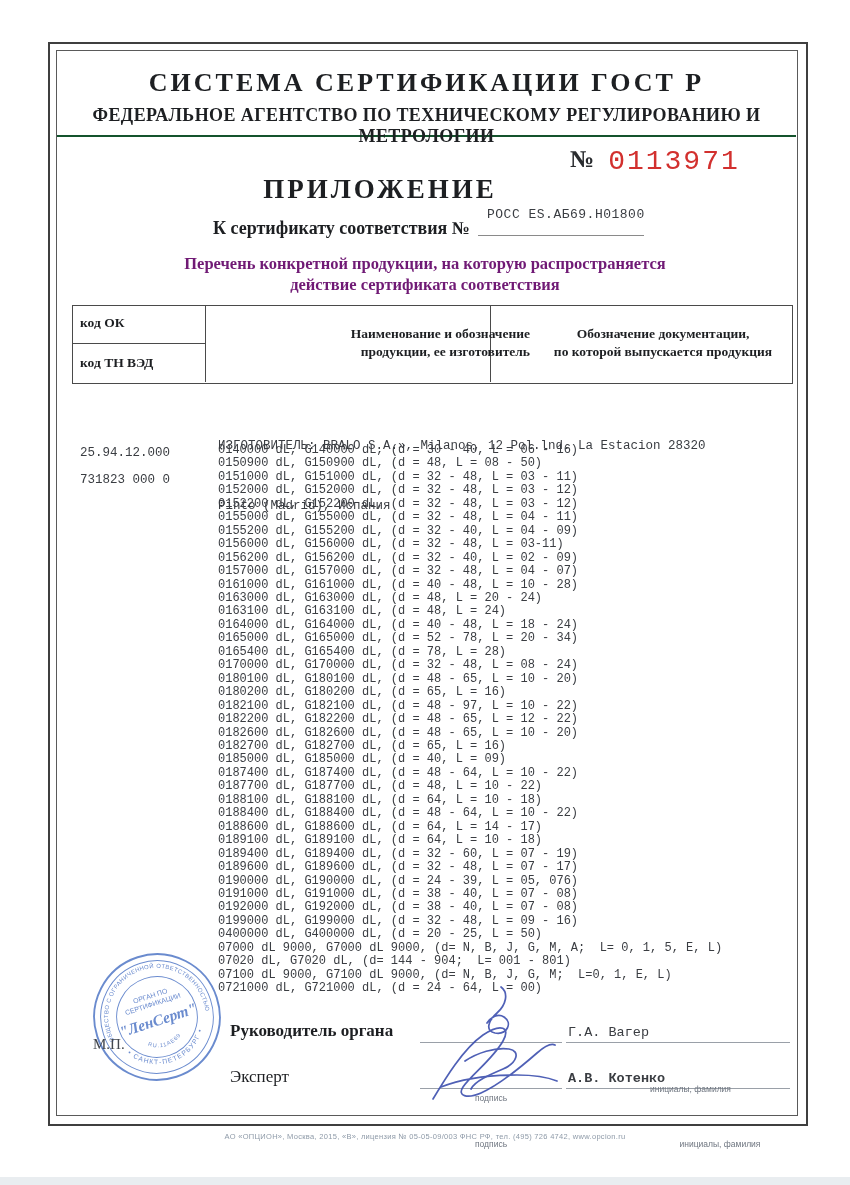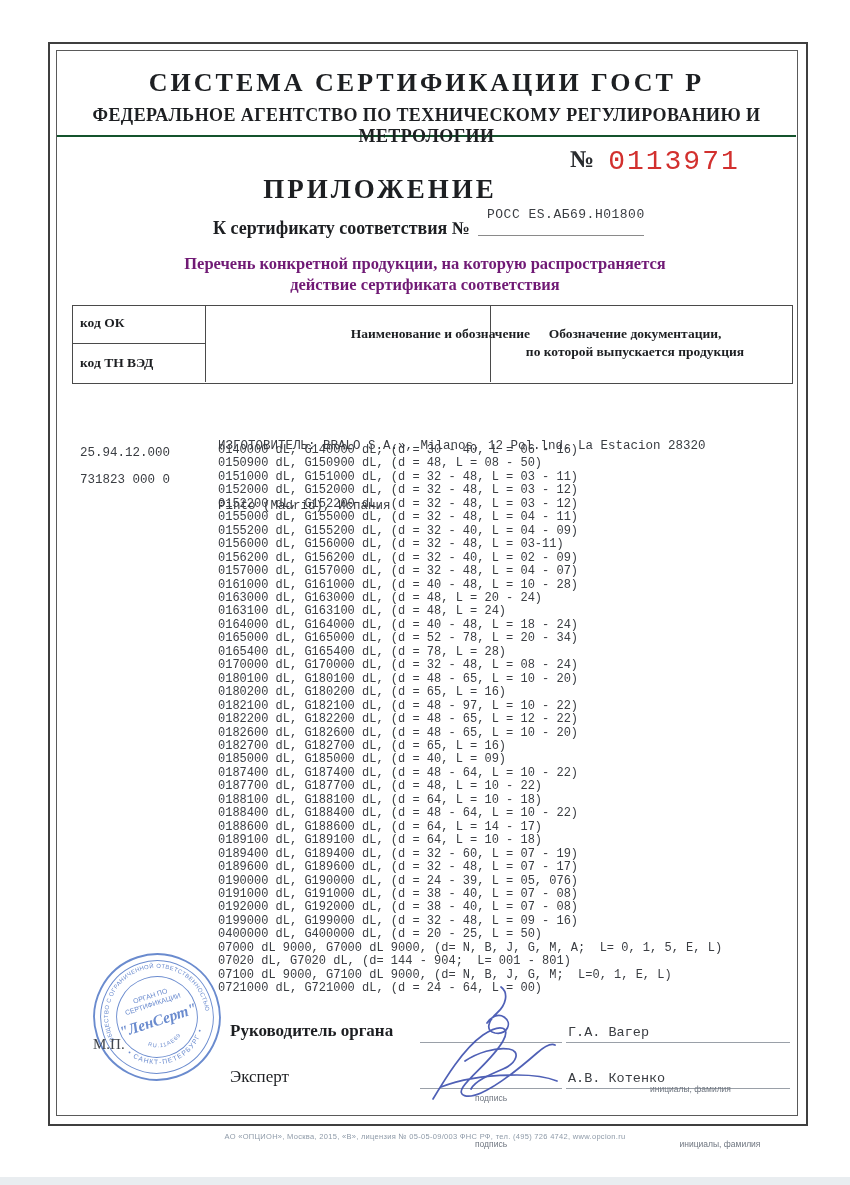--- a/index.html
+++ b/index.html
@@ -31,21 +31,21 @@
 
   
   .tbl{left:72px;top:305px;width:719px;height:77px;border:1px solid #4a4a4a;}
   .tbl-v1{left:205px;top:305px;width:0;height:77px;border-left:1px solid #4a4a4a;}
   .tbl-v2{left:490px;top:305px;width:0;height:77px;border-left:1px solid #4a4a4a;}
   .tbl-h1{left:72px;top:343px;width:133px;border-top:1px solid #4a4a4a;}
   .cell{font-weight:bold;font-size:13.5px;color:#1d1f22;}
   .cell-ok{left:80px;top:315px;}
   .cell-tnved{left:80px;top:355px;}
   .cell-mid{left:205px;top:325px;width:285px;text-align:right;line-height:18px;padding-left:40px;}
-  .cell-right{left:490px;top:325px;width:290px;text-align:center;line-height:18px;}
+  .cell-right{left:490px;top:325px;width:290px;text-align:center;line-height:18px;padding-left:28px;}
 
   
   .mono{font-family:"Liberation Mono",monospace;color:#3a3d42;}
   .manufacturer{left:218px;top:396px;font-size:12.5px;line-height:20px;white-space:pre;}
   .code-ok{left:80px;top:446px;font-size:12.5px;}
   .code-tnved{left:80px;top:473px;font-size:12.5px;}
   .products{left:218px;top:444px;font-size:12px;line-height:13.45px;white-space:pre;}
 
   
   .sig-label-1{left:230px;top:1021px;font-weight:bold;font-size:17px;color:#1d1f22;}
@@ -55,21 +55,21 @@
   .sig-line-1b{left:566px;top:1042px;width:224px;}
   .sig-line-2a{left:420px;top:1088px;width:142px;}
   .sig-line-2b{left:566px;top:1088px;width:224px;}
   .caption{font-family:"Liberation Sans",sans-serif;font-size:8.5px;color:#6f7680;margin-top:48px;}
   .cap-sign-1{left:420px;top:1045px;width:142px;text-align:center;}
   .cap-sign-2{left:420px;top:1091px;width:142px;text-align:center;}
   .cap-name-1{left:650px;top:1036px;}
   .cap-name-2{left:640px;top:1091px;width:160px;text-align:center;}
   .sig-name{font-family:"Liberation Mono",monospace;font-size:13.5px;color:#3a3d42;}
   .sig-name-1{left:568px;top:1025px;}
-  .sig-name-2{left:568px;top:1071px;}
+  .sig-name-2{left:568px;top:1071px;font-weight:bold;}
   .mp{left:93px;top:1036px;font-size:15px;color:#42464d;}
 
   .stamp{left:82px;top:942px;width:150px;height:150px;opacity:.82;}
   .signatures{left:405px;top:983px;width:200px;height:128px;}
 
   .fineprint{left:0;top:1132px;width:850px;text-align:center;
              font-family:"Liberation Sans",sans-serif;font-size:7.5px;letter-spacing:0.3px;color:#8e9aa8;}
   .scan-edge{left:0;top:1177px;width:850px;height:8px;background:#e9edf0;}
 </style>
 </head>
@@ -100,20 +100,21 @@
 </div>
 
 <div class="abs tbl"></div>
 <div class="abs tbl-v1"></div>
 <div class="abs tbl-v2"></div>
 <div class="abs tbl-h1"></div>
 <div class="abs cell cell-ok">код ОК</div>
 <div class="abs cell cell-tnved">код ТН ВЭД</div>
 <div class="abs cell cell-mid">
   <div>Наименование и обозначение</div>
+  <div>продукции, ее изготовитель</div>
 </div>
 <div class="abs cell cell-right">
   <div>Обозначение документации,</div>
   <div>по которой выпускается продукция</div>
 </div>
 
 <div class="abs manufacturer mono">
   <div>ИЗГОТОВИТЕЛЬ: BRALO S.A.», Milanos, 12 Pol.lnd. La Estacion 28320</div>
   <div>Pinto (Madrid), Испания</div>
 </div>

